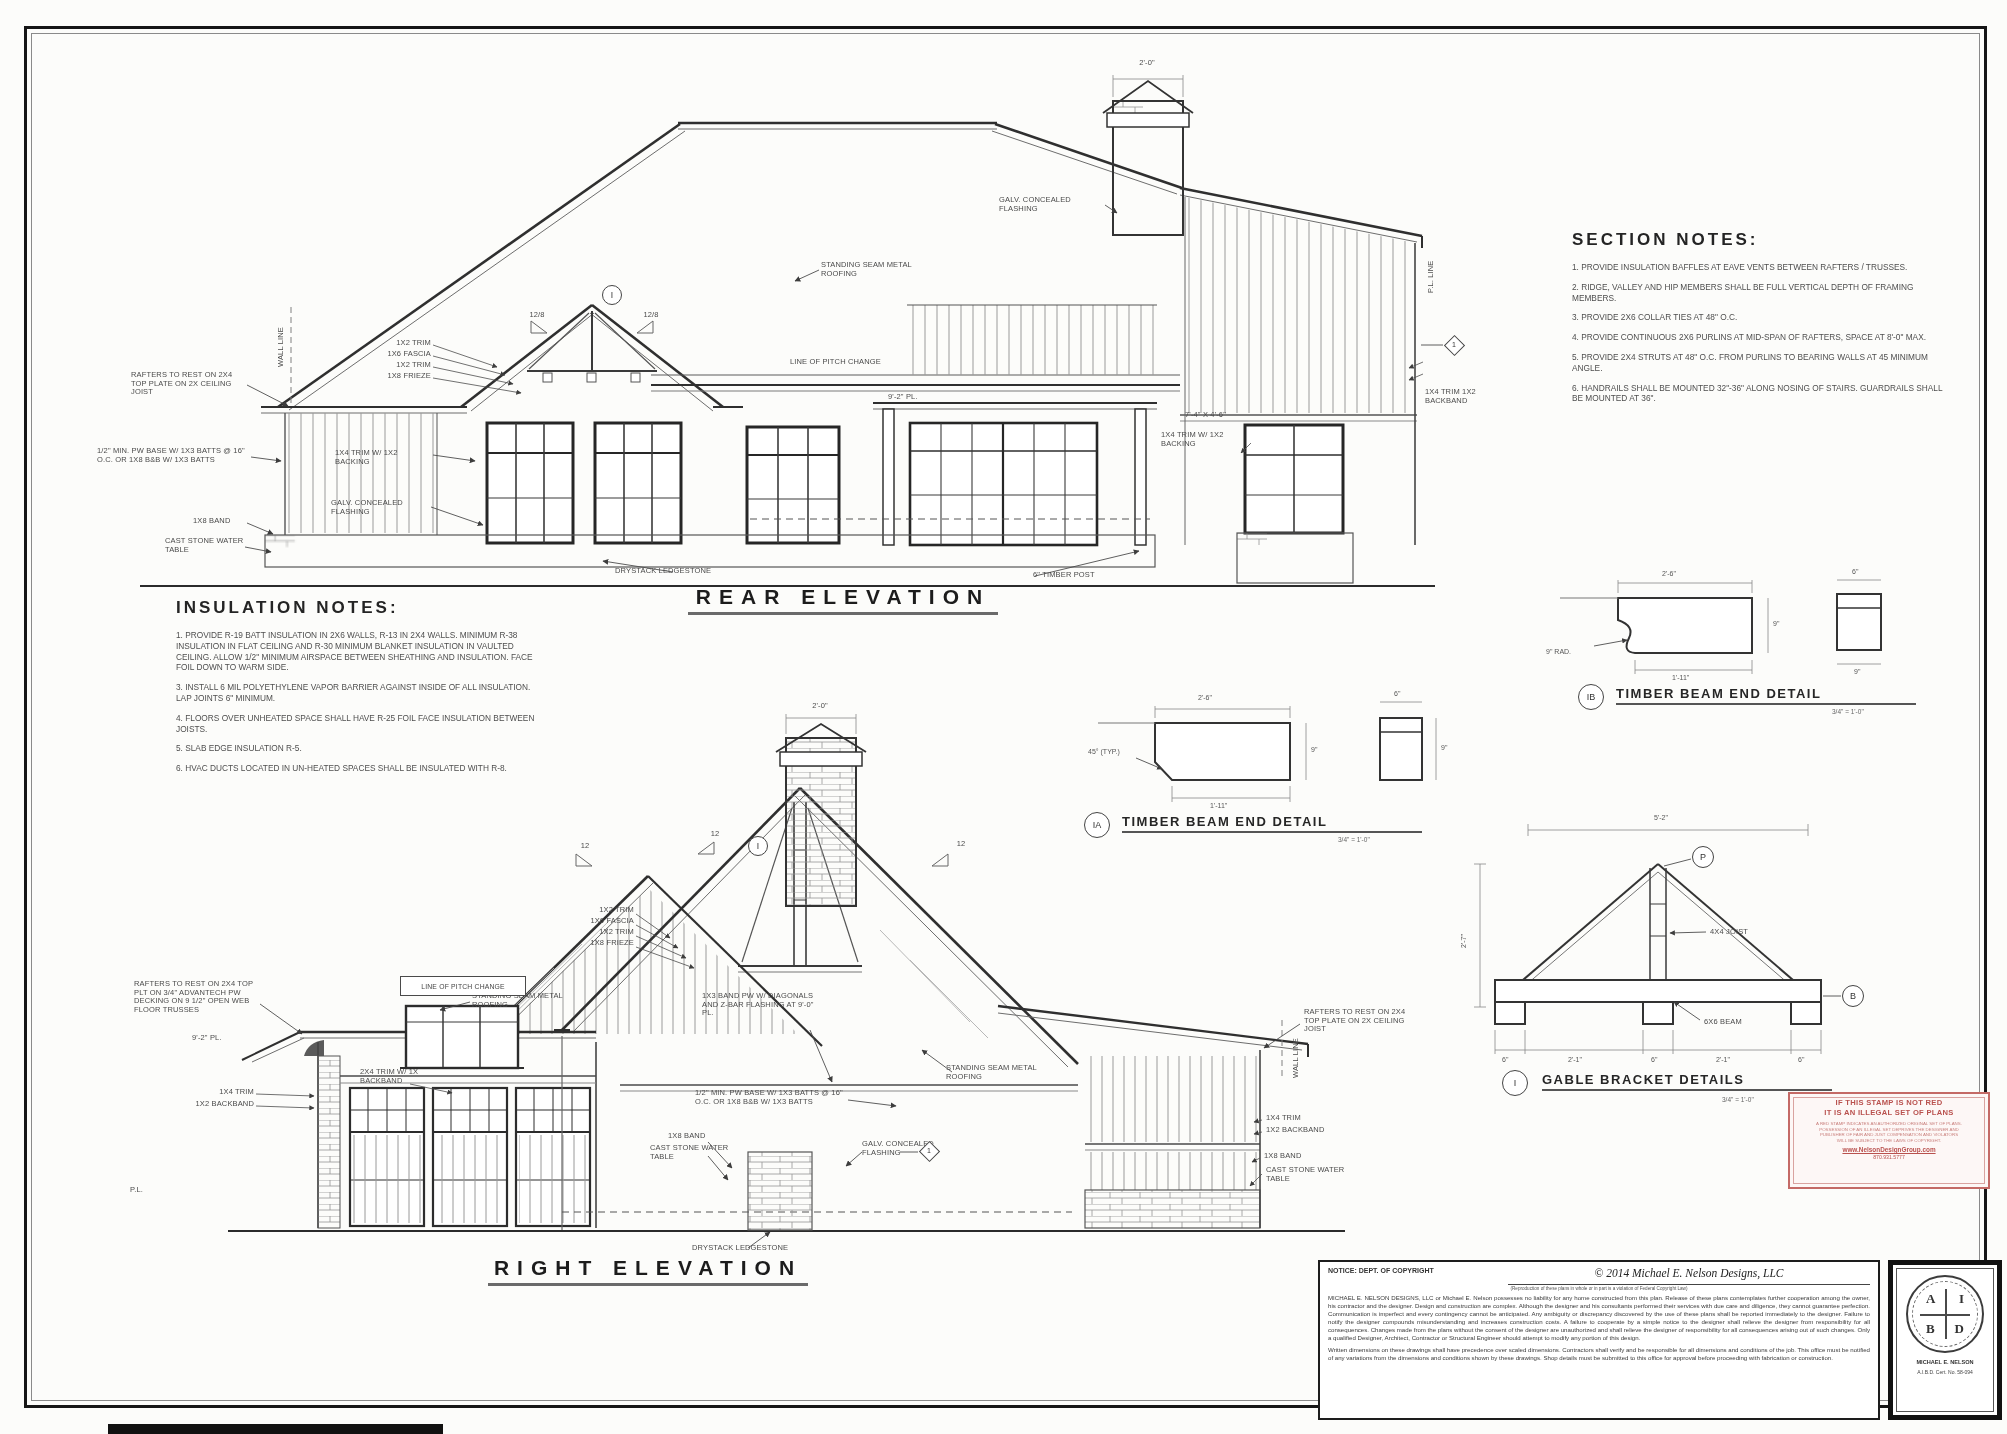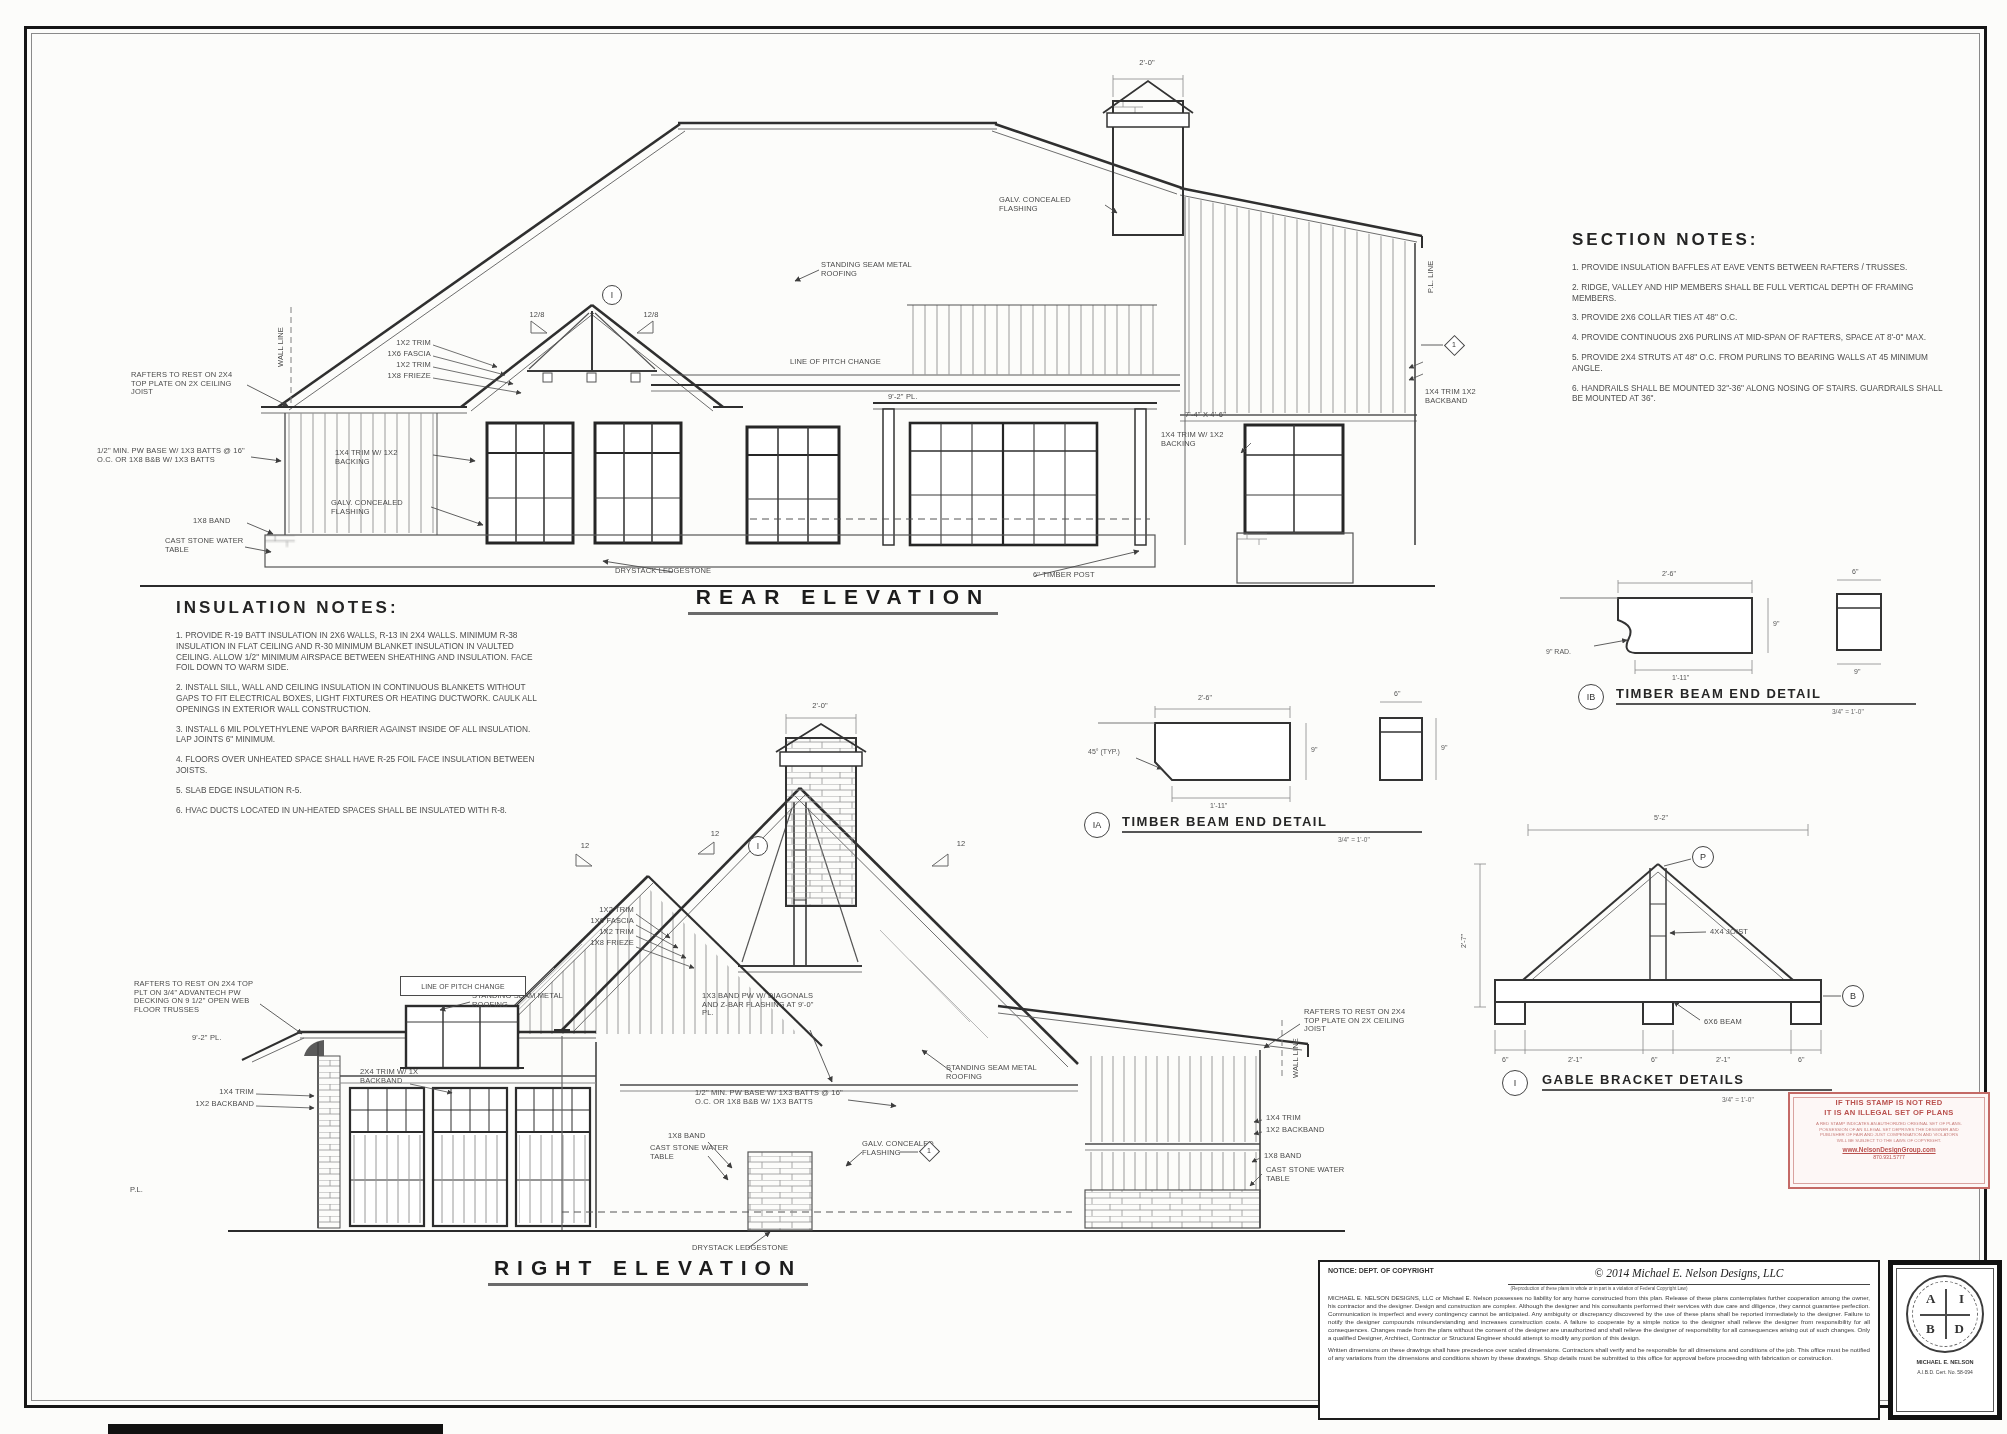--- a/index.html
+++ b/index.html
@@ -405,21 +405,20 @@
     <div class="note-item">1. PROVIDE INSULATION BAFFLES AT EAVE VENTS BETWEEN RAFTERS / TRUSSES.</div>
     <div class="note-item">2. RIDGE, VALLEY AND HIP MEMBERS SHALL BE FULL VERTICAL DEPTH OF FRAMING MEMBERS.</div>
     <div class="note-item">3. PROVIDE 2X6 COLLAR TIES AT 48" O.C.</div>
     <div class="note-item">4. PROVIDE CONTINUOUS 2X6 PURLINS AT MID-SPAN OF RAFTERS, SPACE AT 8'-0" MAX.</div>
     <div class="note-item">5. PROVIDE 2X4 STRUTS AT 48" O.C. FROM PURLINS TO BEARING WALLS AT 45 MINIMUM ANGLE.</div>
     <div class="note-item">6. HANDRAILS SHALL BE MOUNTED 32"-36" ALONG NOSING OF STAIRS. GUARDRAILS SHALL BE MOUNTED AT 36".</div>
   </div>
   <div class="notes" style="left:128px;top:598px;width:368px;margin-left:48px;">
     <div class="notes-title">INSULATION NOTES:</div>
     <div class="note-item">1. PROVIDE R-19 BATT INSULATION IN 2X6 WALLS, R-13 IN 2X4 WALLS. MINIMUM R-38 INSULATION IN FLAT CEILING AND R-30 MINIMUM BLANKET INSULATION IN VAULTED CEILING. ALLOW 1/2" MINIMUM AIRSPACE BETWEEN SHEATHING AND INSULATION. FACE FOIL DOWN TO WARM SIDE.</div>
-    <div class="note-item">2. INSTALL SILL, WALL AND CEILING INSULATION IN CONTINUOUS BLANKETS WITHOUT GAPS TO FIT ELECTRICAL BOXES, LIGHT FIXTURES OR HEATING DUCTWORK. CAULK ALL OPENINGS IN EXTERIOR WALL CONSTRUCTION.</div>
     <div class="note-item">3. INSTALL 6 MIL POLYETHYLENE VAPOR BARRIER AGAINST INSIDE OF ALL INSULATION. LAP JOINTS 6" MINIMUM.</div>
     <div class="note-item">4. FLOORS OVER UNHEATED SPACE SHALL HAVE R-25 FOIL FACE INSULATION BETWEEN JOISTS.</div>
     <div class="note-item">5. SLAB EDGE INSULATION R-5.</div>
     <div class="note-item">6. HVAC DUCTS LOCATED IN UN-HEATED SPACES SHALL BE INSULATED WITH R-8.</div>
   </div>
 
   <div class="abs" style="left:1080px;top:688px;width:440px;height:160px;">
     <svg class="abs" style="left:0;top:0;" width="440" height="160" viewBox="0 0 440 160">
       <defs>
           <marker id="arC" viewBox="0 0 10 10" refX="9" refY="5" markerWidth="6" markerHeight="6" orient="auto-start-reverse">

